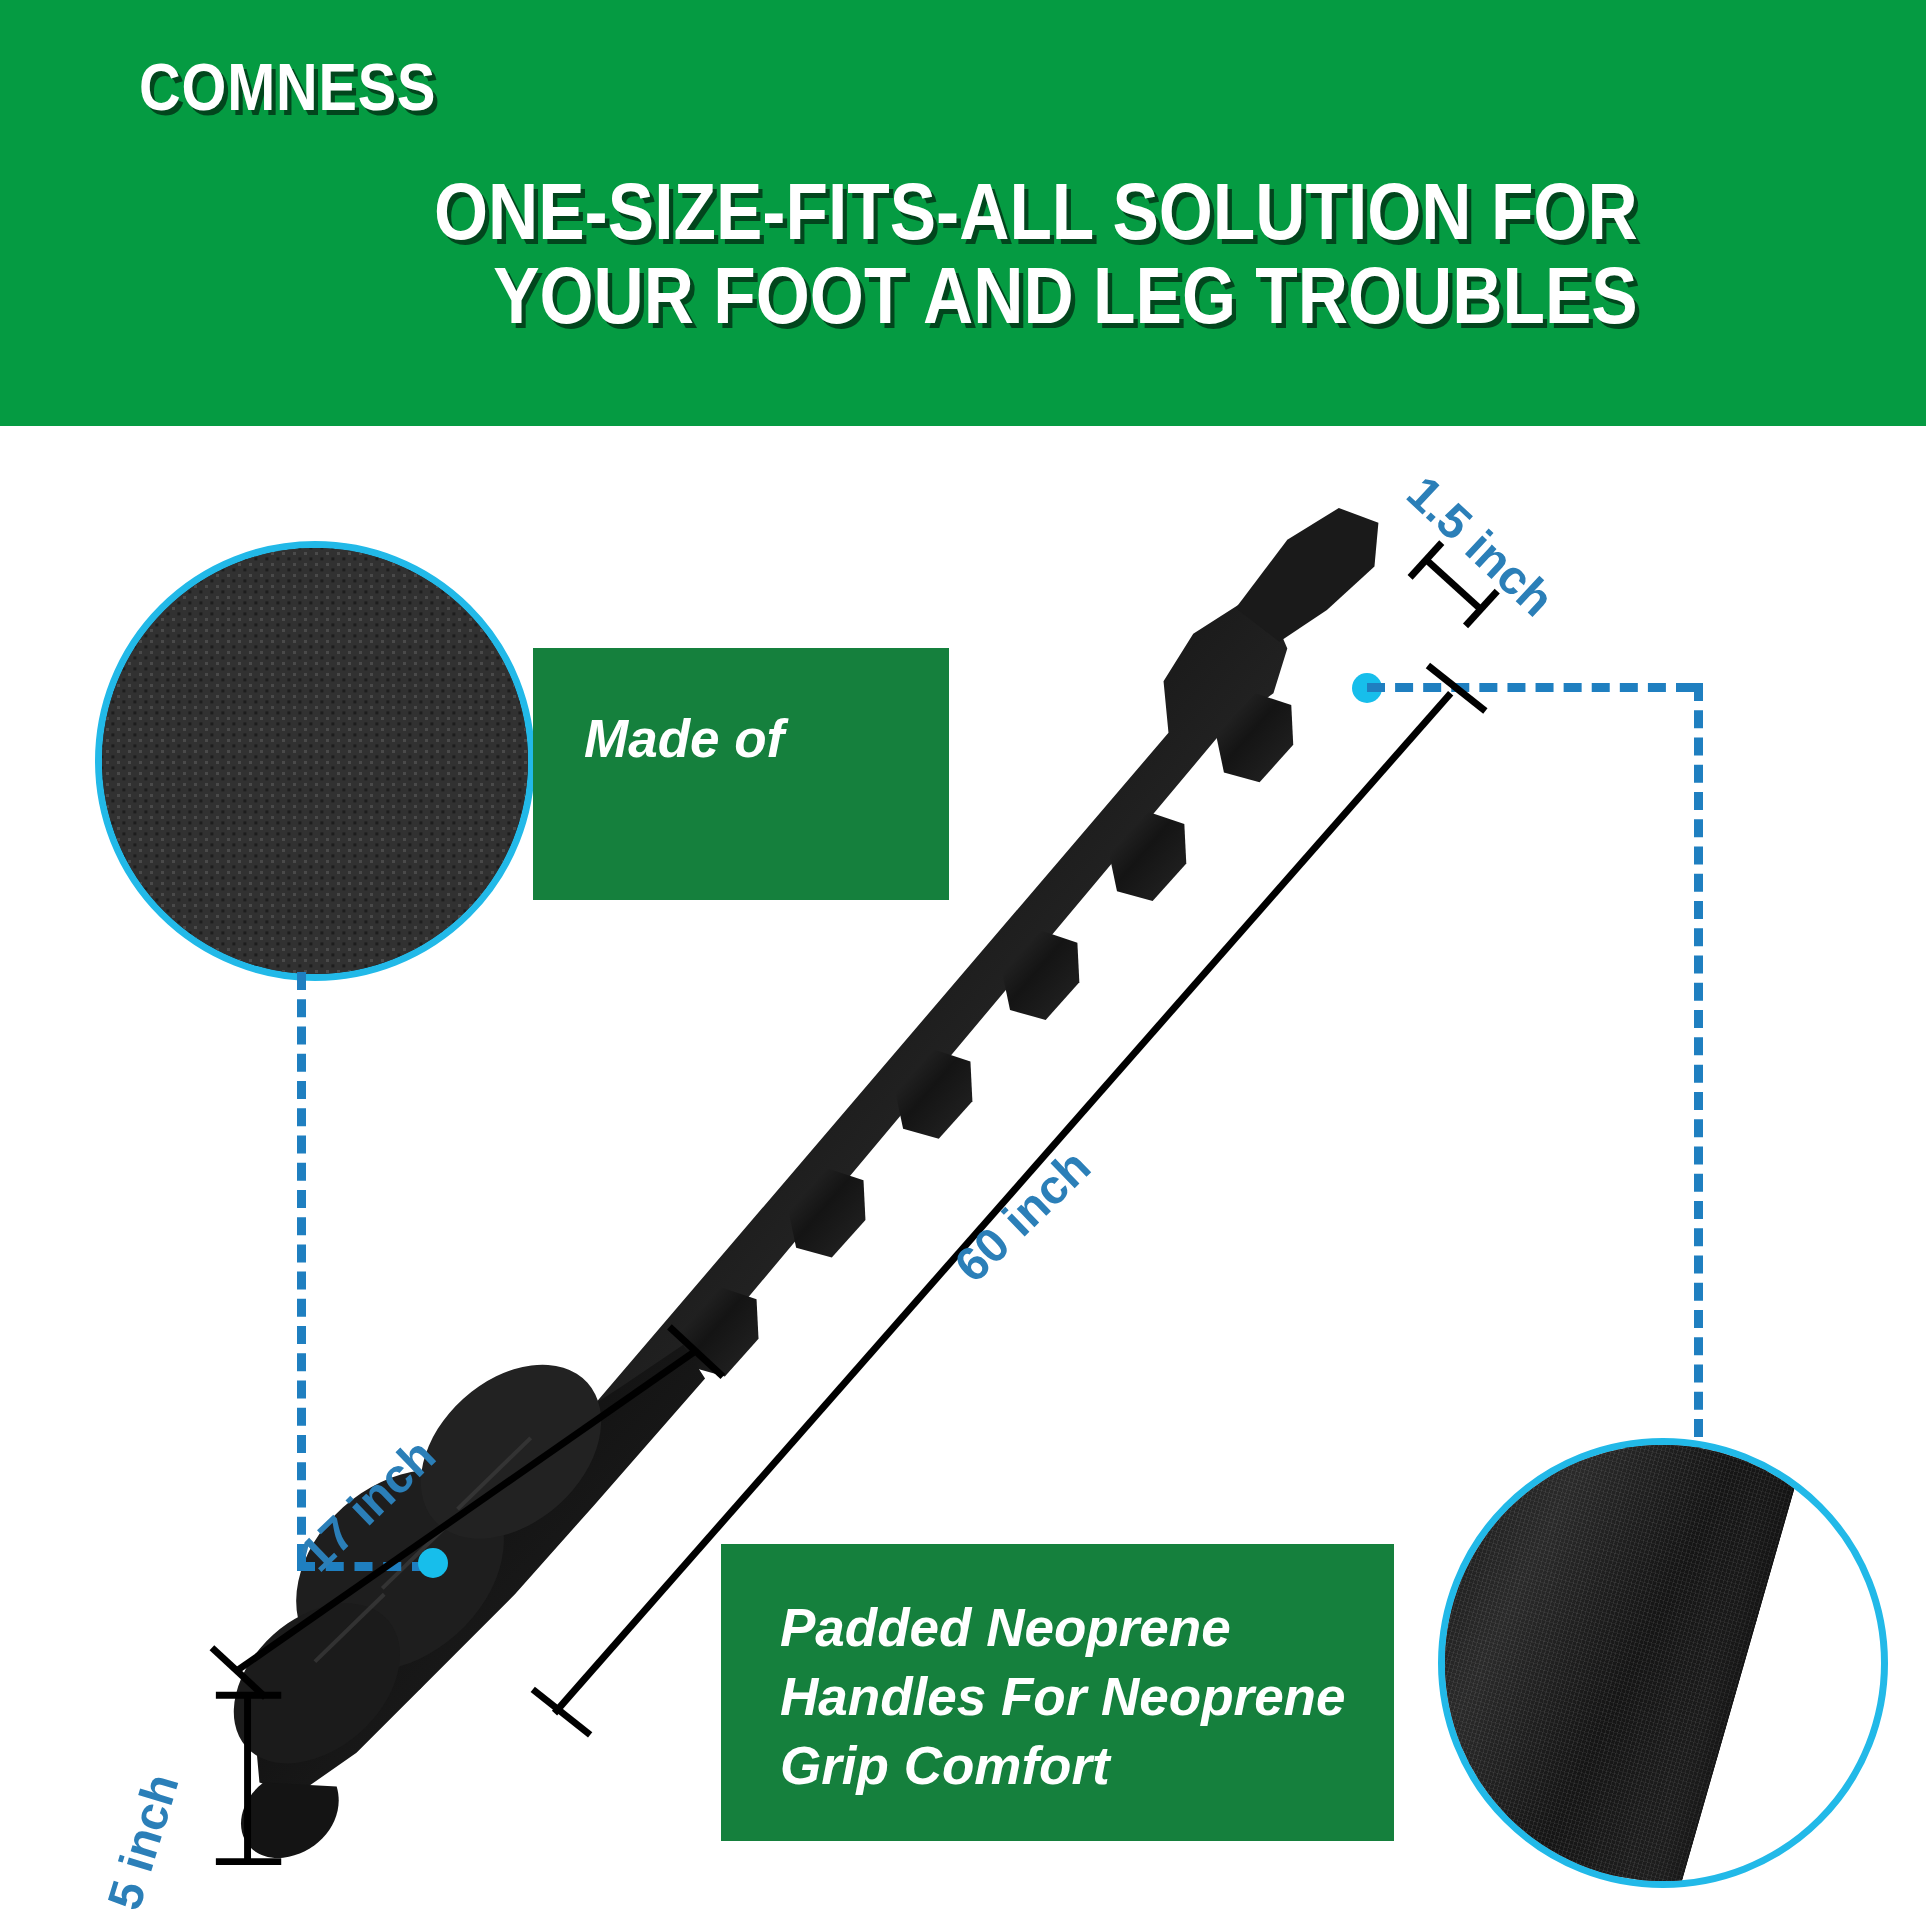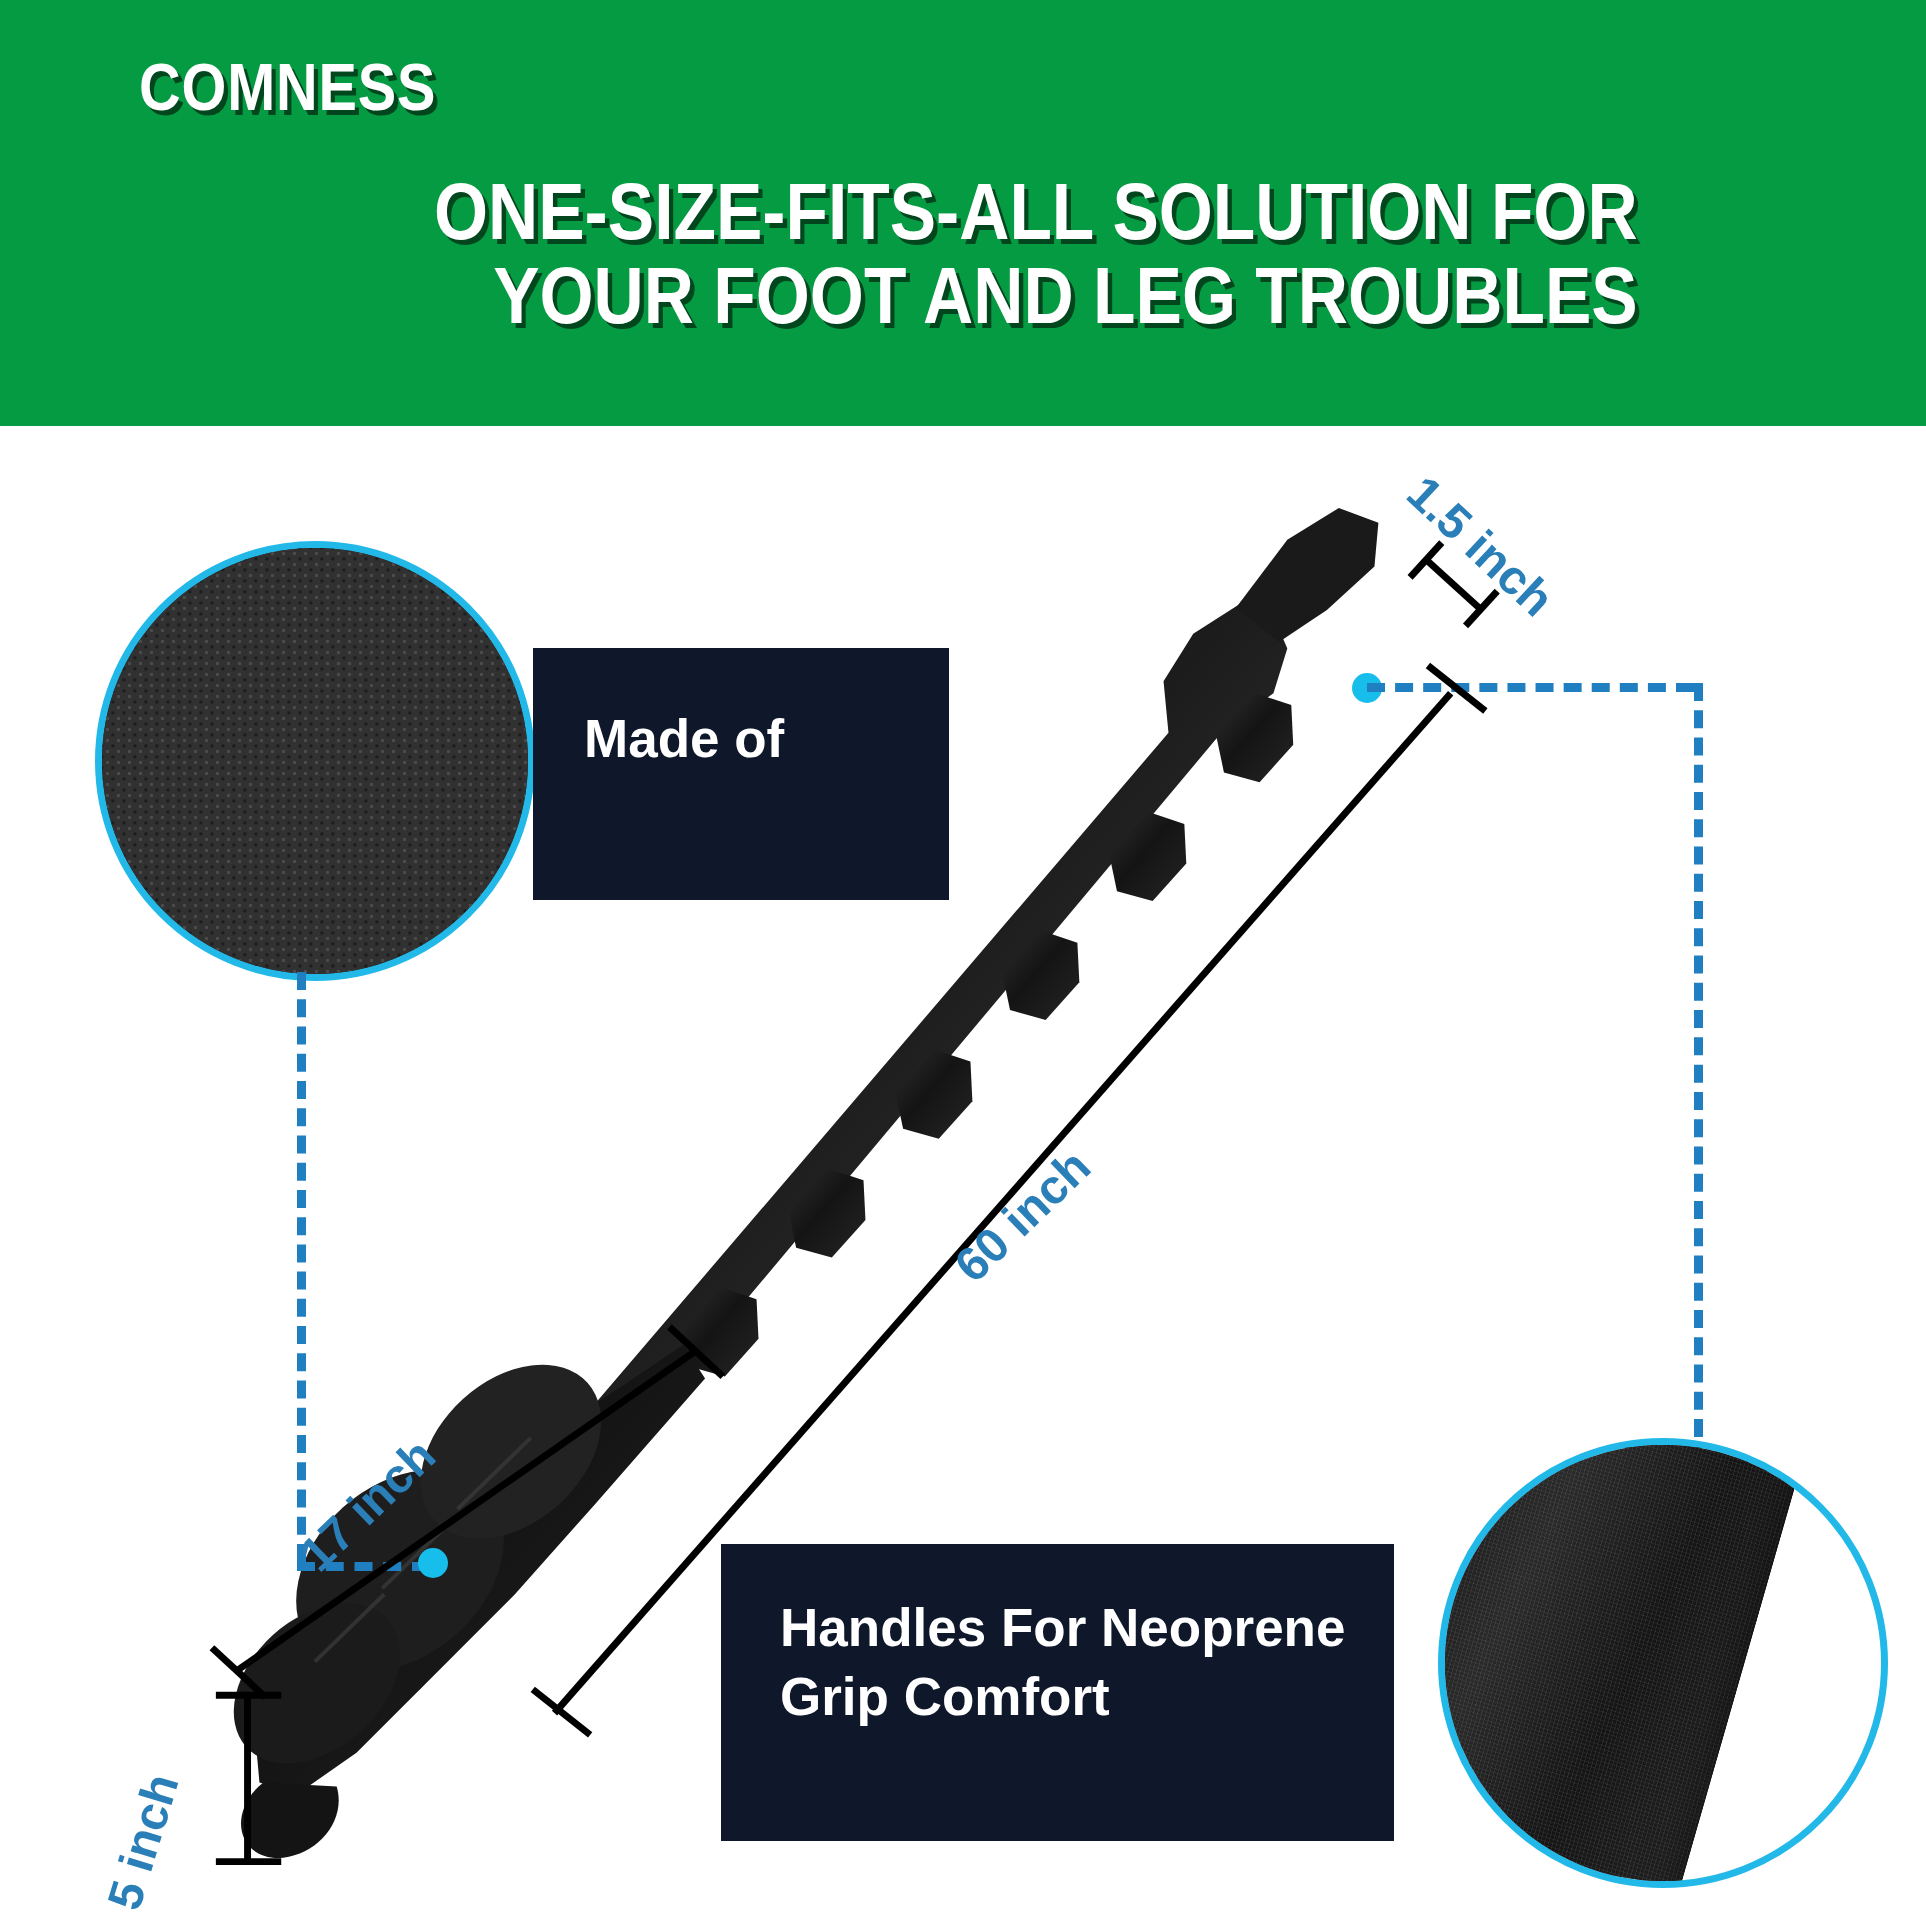--- a/index.html
+++ b/index.html
@@ -12,21 +12,21 @@
          font-size:67px;font-weight:bold;color:#ffffff;letter-spacing:1px;
          transform:scaleX(.86);transform-origin:left top;
          text-shadow:5px 5px 0 rgba(0,0,0,.55);white-space:nowrap;}
   .headline{position:absolute;left:139px;top:170px;width:1703px;
             font-size:79px;line-height:1.06;font-weight:bold;color:#ffffff;
             transform:scaleX(.88);transform-origin:left top;
             text-shadow:5px 5px 0 rgba(0,0,0,.55);}
   .headline div{white-space:nowrap;}
 
   
-  .green-box{position:absolute;background:#0f172a;color:#ffffff;}
+  .green-box{position:absolute;background:#15803d;color:#ffffff;font-style:italic;}
   #box-nylon{left:533px;top:648px;width:416px;height:252px;}
   #box-nylon .txt{position:absolute;left:51px;top:57px;font-size:53px;line-height:1.28;font-weight:600;}
   #box-handles{left:721px;top:1544px;width:673px;height:297px;}
   #box-handles .txt{position:absolute;left:59px;top:50px;font-size:53px;line-height:1.3;font-weight:600;}
 
   
   .detail-circle{position:absolute;border-radius:50%;border:7px solid #22B9E8;
                  overflow:hidden;background:#2b2b2b;}
   #circle-nylon{left:95px;top:541px;width:426px;height:426px;}
   #circle-nylon .tex{position:absolute;inset:0;
@@ -165,20 +165,21 @@
 <div class="detail-circle" id="circle-webbing">
   <div class="strapband"></div>
 </div>
 
 <div class="dot" style="left:1352px;top:673px;"></div>
 <div class="dash dash-h" style="left:1367px;top:683px;width:327px;"></div>
 <div class="dash dash-v" style="left:1694px;top:683px;height:754px;"></div>
 
 <div class="green-box" id="box-handles">
   <div class="txt">
+    <div>Padded Neoprene</div>
     <div>Handles For Neoprene</div>
     <div>Grip Comfort</div>
   </div>
 </div>
 
 <svg style="position:absolute;left:0;top:0;width:1927px;height:1927px;pointer-events:none;" viewBox="0 0 1946 1946">
   <g stroke="#000000" stroke-width="7" fill="none" stroke-linecap="butt">
 
     <line x1="1440" y1="565" x2="1495" y2="615"></line>
     <line x1="1424" y1="583" x2="1456" y2="548"></line>

